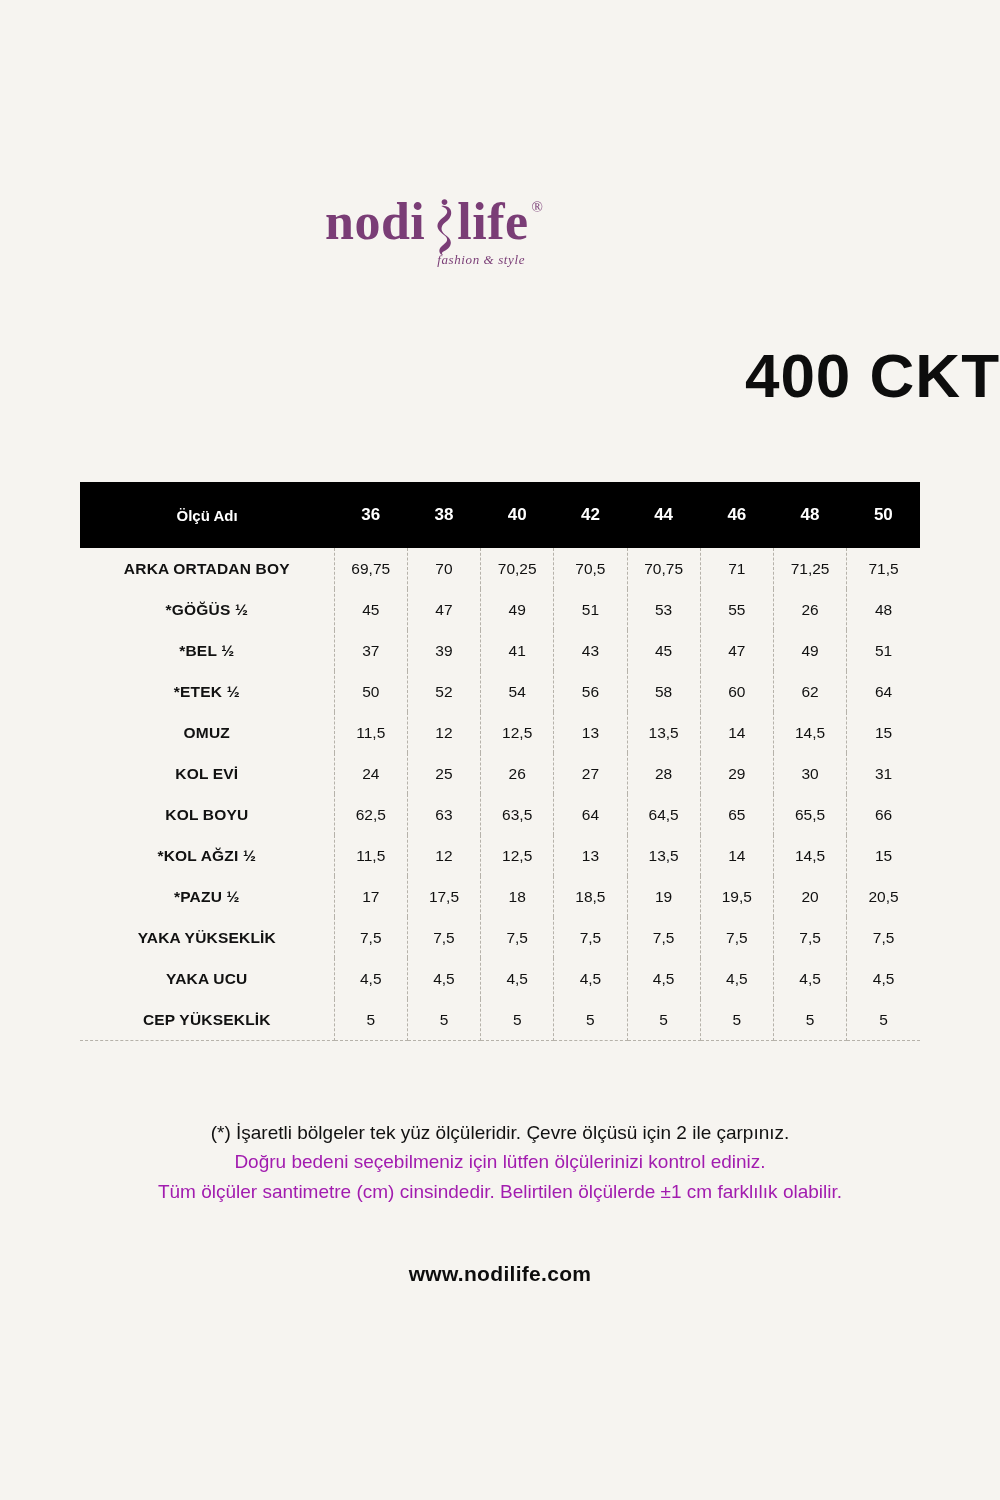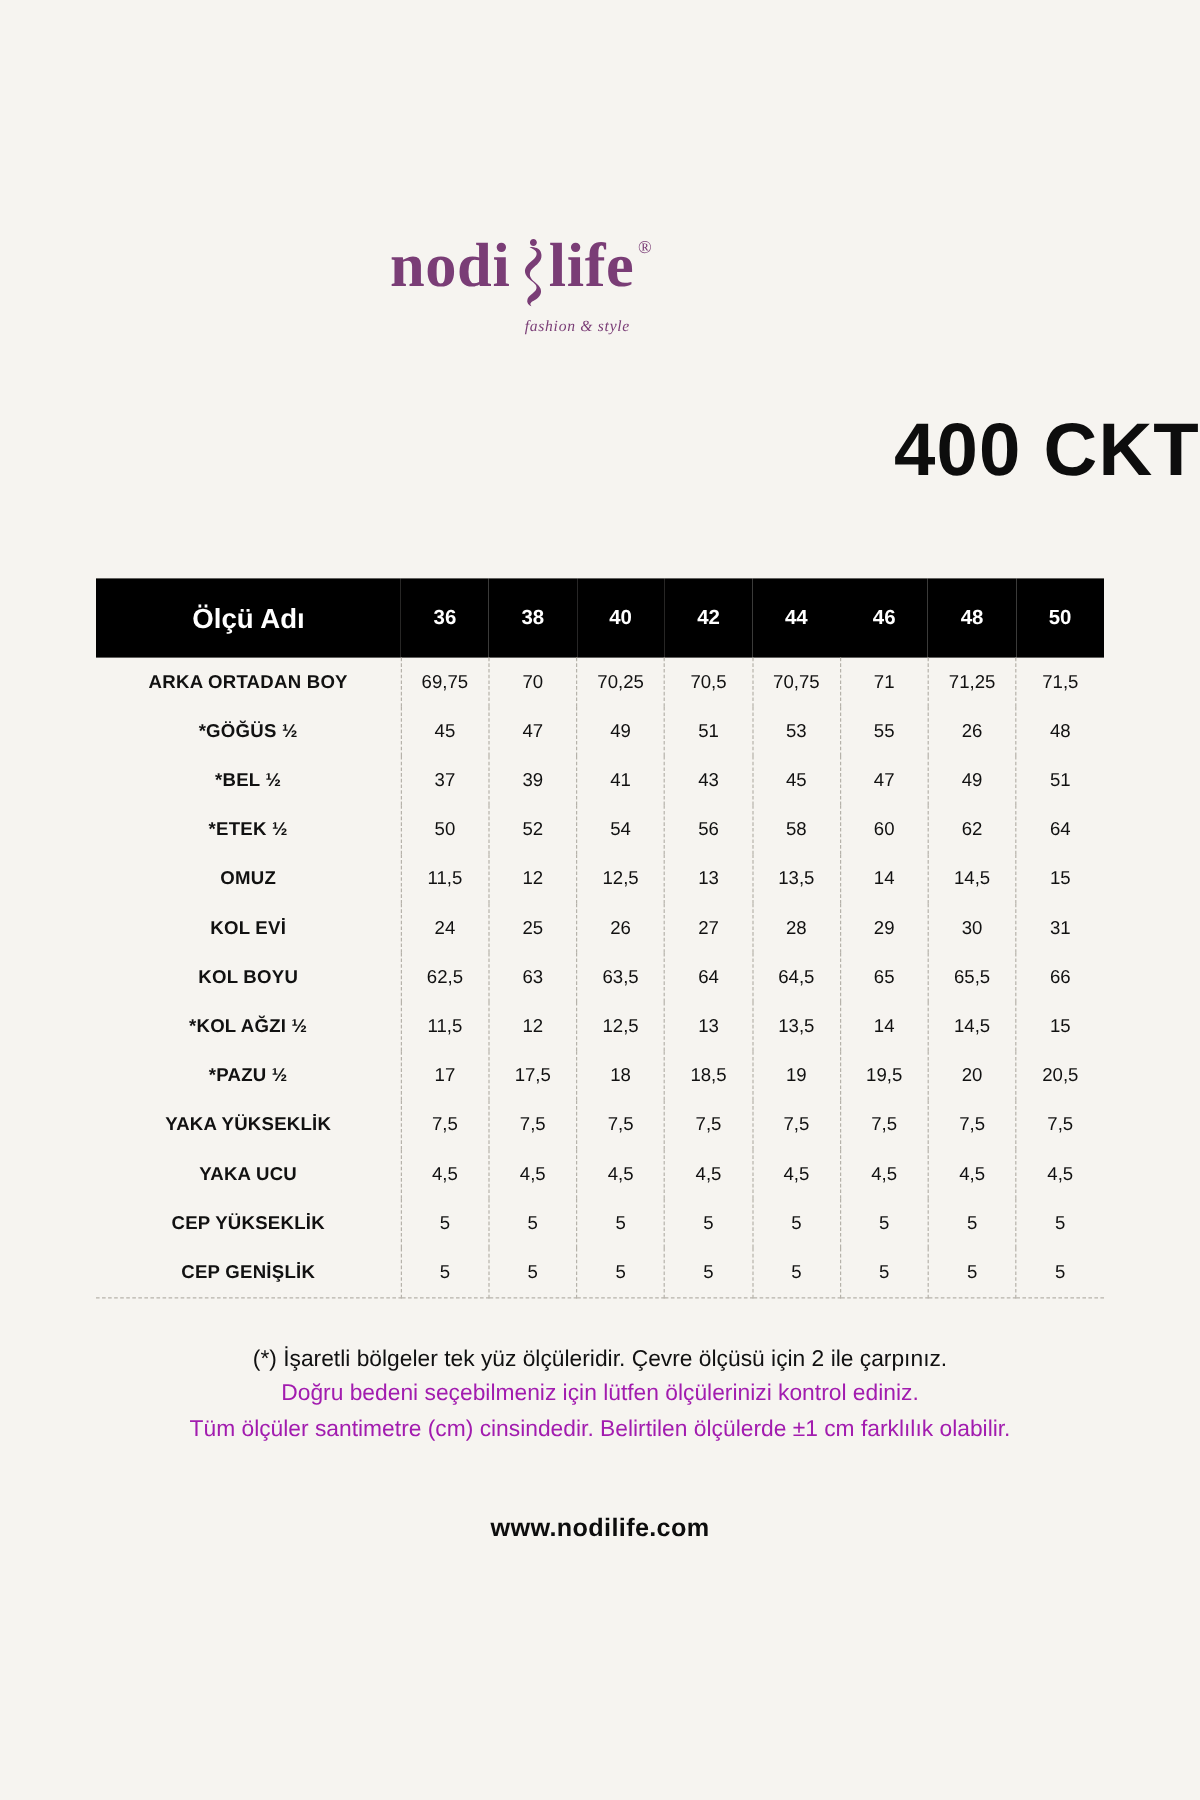--- a/index.html
+++ b/index.html
@@ -54,21 +54,21 @@
     font-family: "Liberation Serif", serif;
     font-size: 15px;
     color: #7a3d76;
     line-height: 1;
     margin-left: 3px;
     margin-top: 4px;
   }
   .logo-tag {
     position: absolute;
     right: 18px;
-    top: 68px;
+    top: 56px;
     font-family: "Liberation Serif", serif;
     font-style: italic;
     font-size: 13px;
     color: #7a3d76;
     letter-spacing: 0.6px;
   }
 
   
   .doc-title {
     position: absolute;
@@ -98,21 +98,21 @@
     background: #000000;
     color: #ffffff;
     font-size: 17px;
     font-weight: 700;
     height: 64px;
     vertical-align: middle;
     text-align: center;
   }
   table.size-table thead th.first-col {
     text-align: center;
-    font-size: 23px;
+    font-size: 15px;
   }
   col.c-name { width: 254px; }
   col.c-val  { width: 73.2px; }
 
   table.size-table tbody td {
     height: 39px;
     font-size: 15.5px;
     text-align: center;
     vertical-align: middle;
     color: #111111;
@@ -336,31 +336,20 @@
           <td class="rowname">CEP YÜKSEKLİK</td>
           <td>5</td>
           <td>5</td>
           <td>5</td>
           <td>5</td>
           <td>5</td>
           <td>5</td>
           <td>5</td>
           <td>5</td>
         </tr>
-        <tr>
-          <td class="rowname">CEP GENİŞLİK</td>
-          <td>5</td>
-          <td>5</td>
-          <td>5</td>
-          <td>5</td>
-          <td>5</td>
-          <td>5</td>
-          <td>5</td>
-          <td>5</td>
-        </tr>
       </tbody>
     </table>
   </div>
 
   <div class="notes">
     <div class="note-strong">(*) İşaretli bölgeler tek yüz ölçüleridir. Çevre ölçüsü için 2 ile çarpınız.</div>
     <div class="note-line">Doğru bedeni seçebilmeniz için lütfen ölçülerinizi kontrol ediniz.</div>
     <div class="note-line">Tüm ölçüler santimetre (cm) cinsindedir. Belirtilen ölçülerde ±1 cm farklılık olabilir.</div>
   </div>
 

